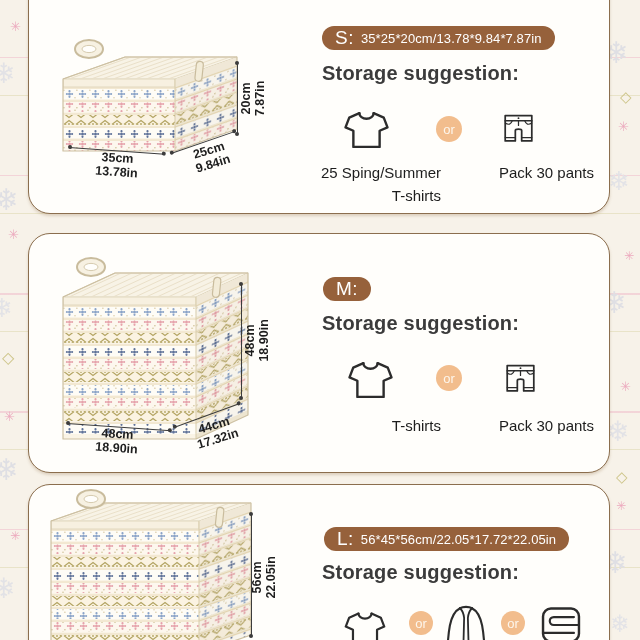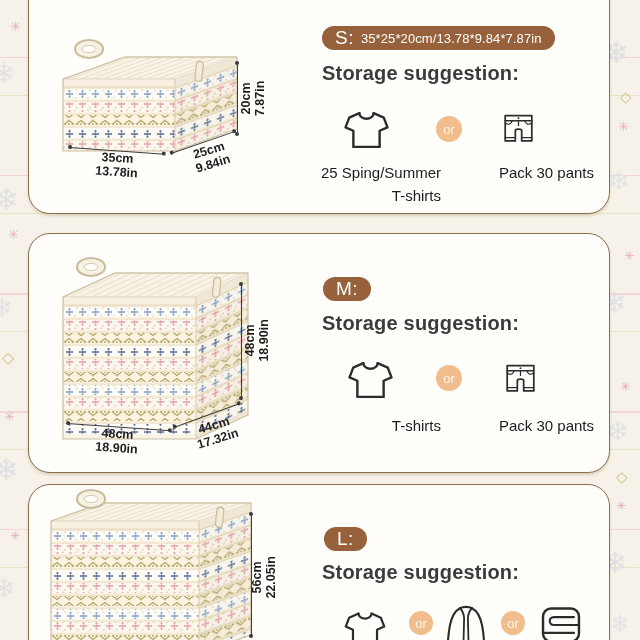--- a/index.html
+++ b/index.html
@@ -454,20 +454,21 @@
       </svg>
 
     <div class="dline v" style="left:222px;top:28px;height:124px"></div>
     <div class="dim" style="left:200px;top:78px;width:70px;transform:rotate(-90deg)">
       <div>56cm</div>
       <div>22.05in</div>
     </div>
 
     <div class="size-badge" style="left:295px;top:42px">
       <span class="sz">L:</span>
+      <span class="dims">56*45*56cm/22.05*17.72*22.05in</span>
     </div>
     <div class="storage" style="left:293px;top:76px">Storage suggestion:</div>
 
     <div class="sug-icon" style="left:312px;top:122px;width:48px;height:44px">
       <svg viewBox="0 0 64 64">
           <use href="#i-tshirt"></use>
         </svg>
     </div>
     <div class="or-badge small" style="left:380px;top:126px">or</div>
     <div class="sug-icon" style="left:413px;top:116px;width:48px;height:52px">

